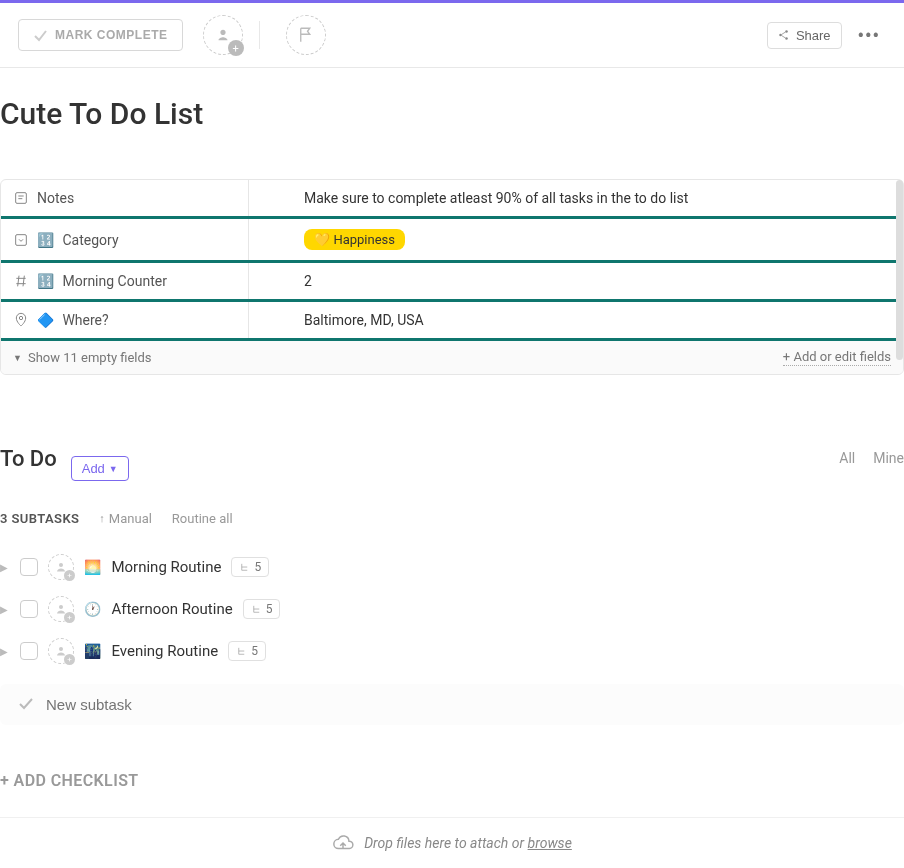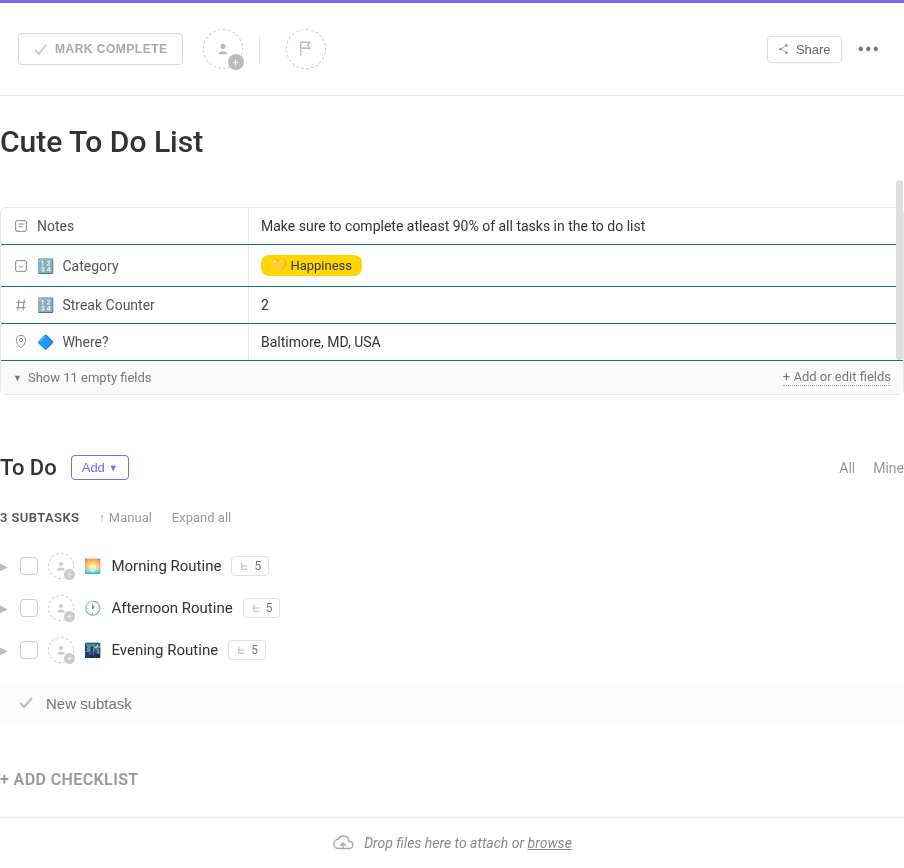--- a/index.html
+++ b/index.html
@@ -16,21 +16,21 @@
       position: relative;
     }
     .top-accent {
       height: 3px;
       background: #7b68ee;
       width: 100%;
     }
     .toolbar {
       display: flex;
       align-items: center;
-      padding: 26px 18px;
+      padding: 12px 18px;
       gap: 10px;
       border-bottom: 1px solid #e8e8e8;
     }
     .mark-complete-btn {
       display: flex;
       align-items: center;
       gap: 8px;
       padding: 8px 14px;
       border: 1px solid #d8d8d8;
       border-radius: 4px;
@@ -124,21 +124,22 @@
       margin-top: 28px;
       margin-bottom: 48px;
     }
     .fields-table {
       border: 1px solid #e6e6e6;
       border-radius: 6px;
       overflow: hidden;
     }
     .field-row {
       display: flex;
-      border-bottom: 1px solid #0f766e;
+      border-bottom: 3px solid #0f766e;
+      gap: 43px;
     }
     .field-row:last-child {
       border-bottom: none;
     }
     .field-label {
       width: 248px;
       padding: 10px 12px;
       display: flex;
       align-items: center;
       gap: 8px;
@@ -208,20 +209,21 @@
       border: 1px solid #7b68ee;
       color: #7b68ee;
       background: #fff;
       padding: 4px 10px;
       border-radius: 4px;
       font-size: 13px;
       display: flex;
       align-items: center;
       gap: 4px;
       cursor: pointer;
+      margin-top: 21px;
     }
     .section-spacer {
       flex: 1;
     }
     .filter-link {
       color: #999;
       font-size: 14px;
       margin-left: 18px;
       cursor: pointer;
     }
@@ -454,21 +456,21 @@
       <div class="field-value">
         <span class="tag-happiness">💛 Happiness</span>
       </div>
     </div>
     <div class="field-row">
       <div class="field-label">
         <svg viewBox="0 0 24 24">
             <path d="M5 8h14M5 16h14M9 4l-2 16M17 4l-2 16"></path>
           </svg>
         <span class="field-emoji">🔢</span>
-        <span>Streak Counter</span>
+        <span>Morning Counter</span>
       </div>
       <div class="field-value">2</div>
     </div>
     <div class="field-row">
       <div class="field-label">
         <svg viewBox="0 0 24 24">
             <path d="M12 21s7-6 7-12a7 7 0 10-14 0c0 6 7 12 7 12z"></path>
             <circle cx="12" cy="9" r="2.5"></circle>
           </svg>
         <span class="field-emoji">🔷</span>
@@ -495,21 +497,21 @@
     <span class="filter-link">All</span>
     <span class="filter-link">Mine</span>
   </div>
 
   <div class="subtask-controls">
     <span class="subtask-count">3 SUBTASKS</span>
     <span class="subtask-sort">
       <span style="font-size:11px;">↑</span>
       <span>Manual</span>
     </span>
-    <span class="expand-all">Expand all</span>
+    <span class="expand-all">Routine all</span>
   </div>
 
   <div>
     <div class="subtask-row">
       <span class="expand-caret">▶</span>
       <div class="checkbox"></div>
       <div class="assignee-circle">
         <svg viewBox="0 0 24 24">
             <circle cx="12" cy="8" r="4"></circle>
             <path d="M4 21c0-4 5-6 8-6s8 2 8 6"></path>

